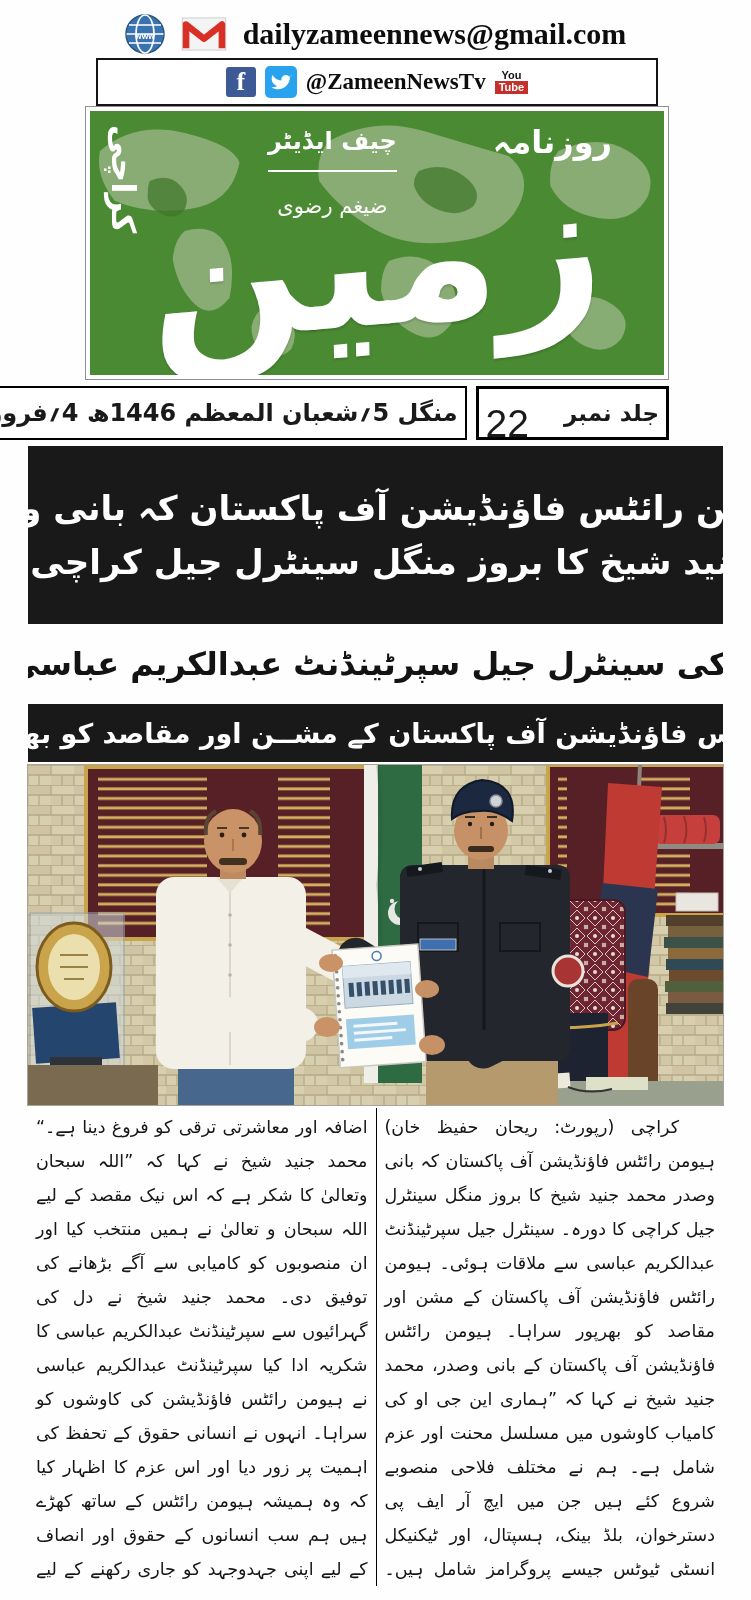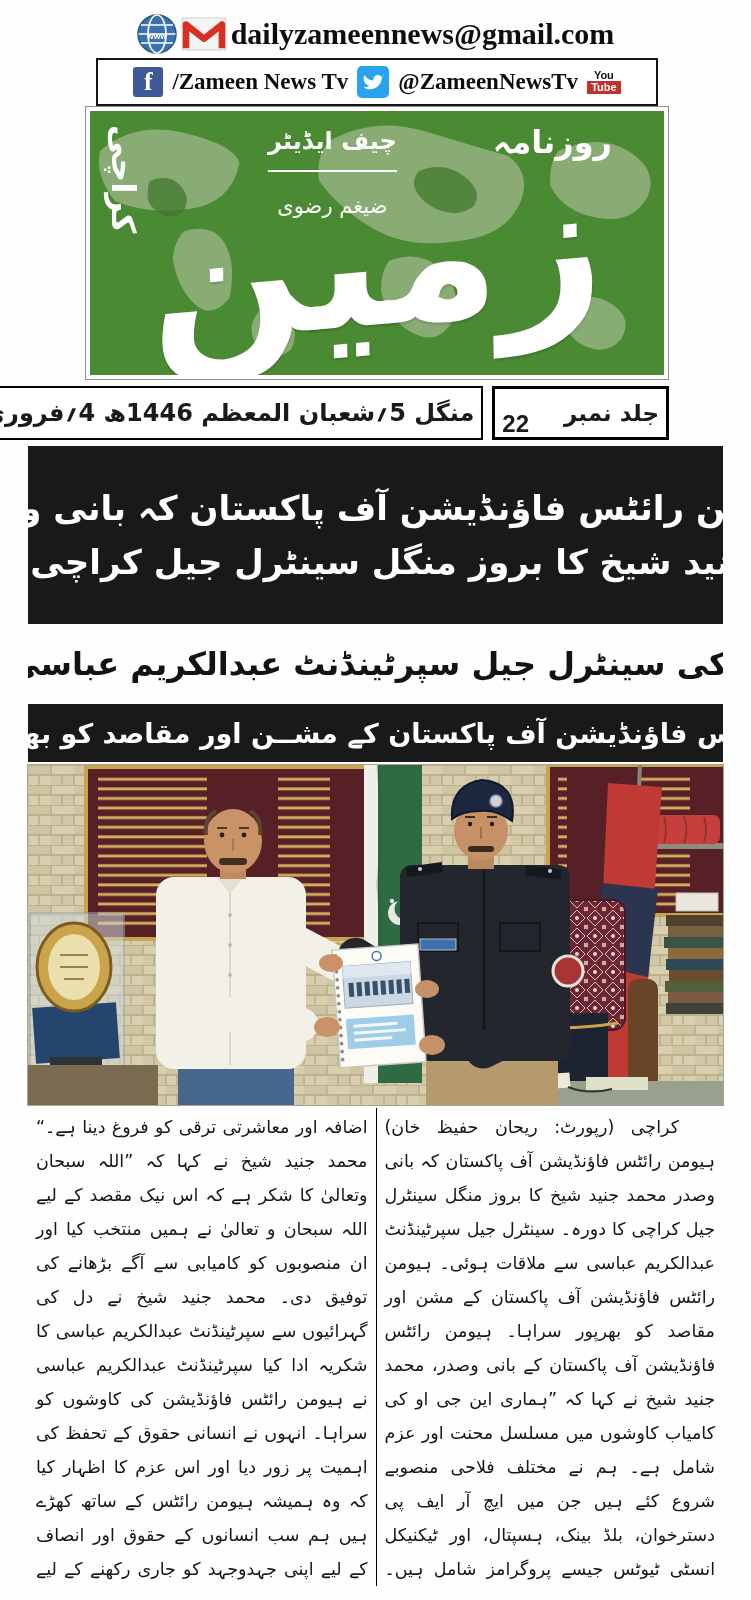--- a/index.html
+++ b/index.html
@@ -1,21 +1,21 @@
 <!DOCTYPE html>
 <html lang="ur"><head>
 <meta charset="utf-8">
 <style>
   html,body{margin:0;padding:0;background:#ffffff;}
   .page{position:relative;width:751px;height:1600px;background:#fefefe;overflow:hidden;
         font-family:"DejaVu Sans",sans-serif;color:#1a1a1a;}
 
   
   .topbar{position:absolute;top:10px;left:0;right:0;height:48px;
-          display:flex;align-items:center;justify-content:center;gap:4px;
+          display:flex;align-items:center;justify-content:center;gap:16px;
           font-family:"Liberation Serif",serif;font-weight:bold;font-size:30px;color:#0d0d0d;}
   .globe{width:40px;height:40px;flex:0 0 auto;}
   .gmail{width:46px;height:34px;flex:0 0 auto;}
 
   
   .socialbar{position:absolute;top:58px;left:96px;width:558px;height:44px;border:2px solid #141414;
              display:flex;align-items:center;justify-content:center;gap:9px;background:#fff;
              font-family:"Liberation Serif",serif;font-weight:bold;font-size:23px;color:#0d0d0d;}
   .fb{width:30px;height:30px;background:#3d5a96;color:#fff;border-radius:3px;
       display:flex;align-items:center;justify-content:center;
@@ -39,21 +39,21 @@
   .masthead-editor .lbl{display:inline-block;font-size:24px;font-weight:bold;border-bottom:2px solid #fff;padding-bottom:15px;}
   .masthead-editor .nm{display:block;font-size:21px;font-weight:normal;margin-top:22px;}
   .masthead-city{position:absolute;top:14px;left:14px;color:#fff;font-size:33px;font-weight:bold;
                  writing-mode:vertical-rl;letter-spacing:2px;}
 
   
   .datebar{position:absolute;top:386px;left:85px;width:584px;height:54px;display:flex;direction:rtl;gap:9px;}
   .db-box{box-sizing:border-box;border:3px solid #000;background:#fff;display:flex;align-items:center;
           justify-content:center;gap:7px;padding:0 7px;direction:rtl;}
   .db-lbl{font-size:23px;font-weight:bold;white-space:nowrap;margin-left:28px;}
-  .db-num{font-family:"Liberation Sans",sans-serif;font-size:24px;font-weight:bold;direction:ltr;margin-top:21px;}
+  .db-num{font-family:"Liberation Sans",sans-serif;font-size:39px;font-weight:normal;direction:ltr;margin-top:21px;}
   .db-date{flex:1;border-width:2px;font-size:24px;font-weight:bold;white-space:nowrap;}
 
   
   .headline-main{position:absolute;top:446px;left:28px;width:695px;height:178px;background:#191919;color:#fff;
                  display:flex;flex-direction:column;align-items:center;justify-content:center;row-gap:14px;
                  direction:rtl;overflow:hidden;}
   .headline-main .hl{font-size:34px;font-weight:bold;white-space:nowrap;}
   .subhead{position:absolute;top:627px;left:28px;width:695px;height:74px;display:flex;align-items:center;
            justify-content:center;direction:rtl;color:#131313;font-size:32px;font-weight:bold;white-space:nowrap;overflow:hidden;}
   .headline-sec{position:absolute;top:704px;left:28px;width:695px;height:58px;background:#191919;color:#fff;
@@ -87,21 +87,20 @@
       <rect x="1" y="1" width="46" height="34" fill="#f4f4f4" stroke="#cccccc"></rect>
       <path d="M5 33 V8 L24 23 L43 8 V33" fill="none" stroke="#d93025" stroke-width="7" stroke-linejoin="round"></path>
     </svg>
     <span>dailyzameennews@gmail.com</span>
   </div>
 
   <div class="socialbar">
     <span class="fb">
         <span>f</span>
       </span>
-    <span>/Zameen News Tv</span>
     <svg class="tw" viewBox="0 0 32 32">
       <rect x="0" y="0" width="32" height="32" rx="5" fill="#2aa3ef"></rect>
       <path d="M27 9.5c-.8.5-1.7.8-2.6 1a4.6 4.6 0 0 0-8 3.1v1A11 11 0 0 1 7.5 9s-3.6 7.4 4.6 11c-1.9 1.1-3.8 1.4-5.6 1.4 8.3 4.6 18.4 0 18.4-10.6.9-.6 1.7-1.4 2.1-2.3z" fill="#ffffff"></path>
     </svg>
     <span>@ZameenNewsTv</span>
     <span class="yt">
       <span class="yt-top">You</span>
       <span class="yt-bottom">Tube</span>
     </span>
   </div>

